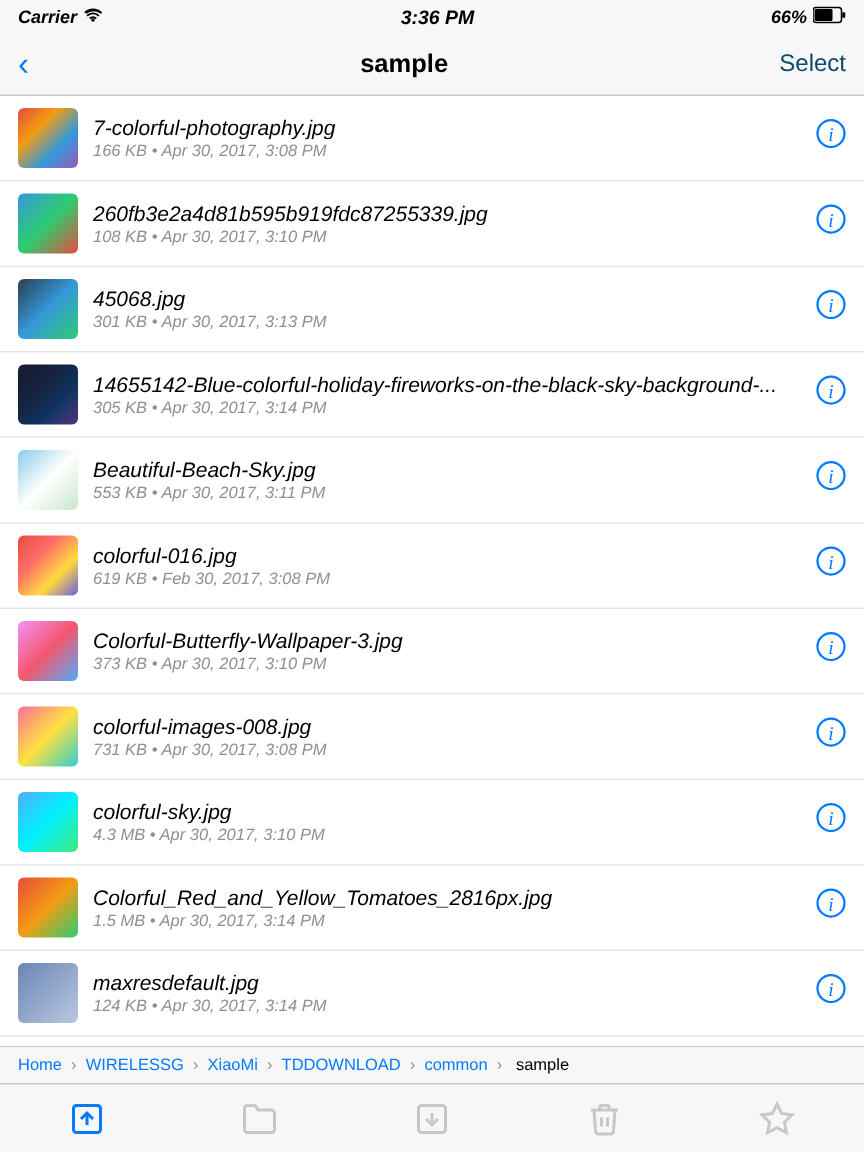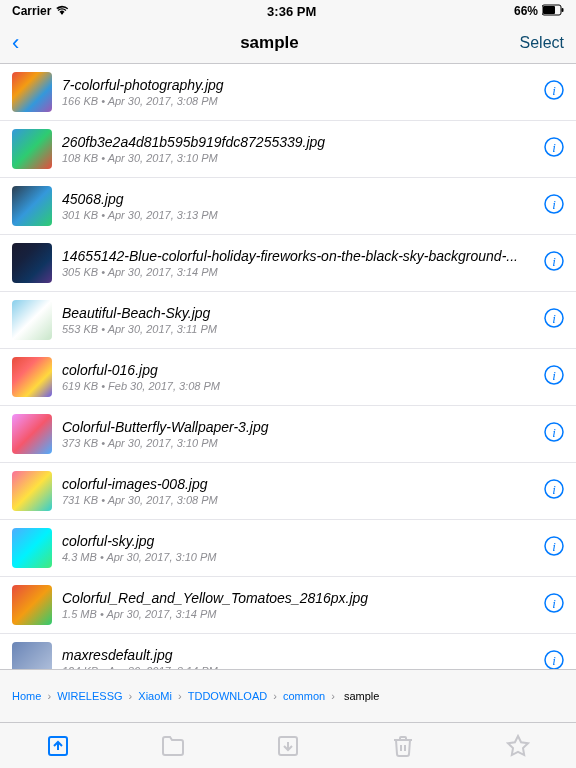--- a/index.html
+++ b/index.html
@@ -16,20 +16,21 @@
     
     .status-bar {
       display: flex;
       justify-content: space-between;
       align-items: center;
       padding: 4px 12px;
       height: 22px;
       background: #f7f7f7;
       font-size: 12px;
       font-weight: 600;
+      font-style: italic;
     }
     .status-left { display: flex; align-items: center; gap: 4px; }
     .status-center { font-size: 13px; font-weight: 600; }
     .status-right { display: flex; align-items: center; gap: 4px; font-size: 12px; }
 
     
     .nav-bar {
       display: flex;
       justify-content: space-between;
       align-items: center;
@@ -100,21 +101,21 @@
       font-size: 20px;
       margin-left: 8px;
       cursor: pointer;
       flex-shrink: 0;
     }
 
     
     .breadcrumb {
       background: #f7f7f7;
       border-top: 1px solid #c8c8cc;
-      padding: 20px 12px;
+      padding: 6px 12px;
       font-size: 11px;
       color: #007aff;
       white-space: nowrap;
       overflow-x: auto;
     }
     .breadcrumb span { color: #8e8e93; margin: 0 3px; }
     .breadcrumb a { color: #007aff; text-decoration: none; }
 
     
     .toolbar {

